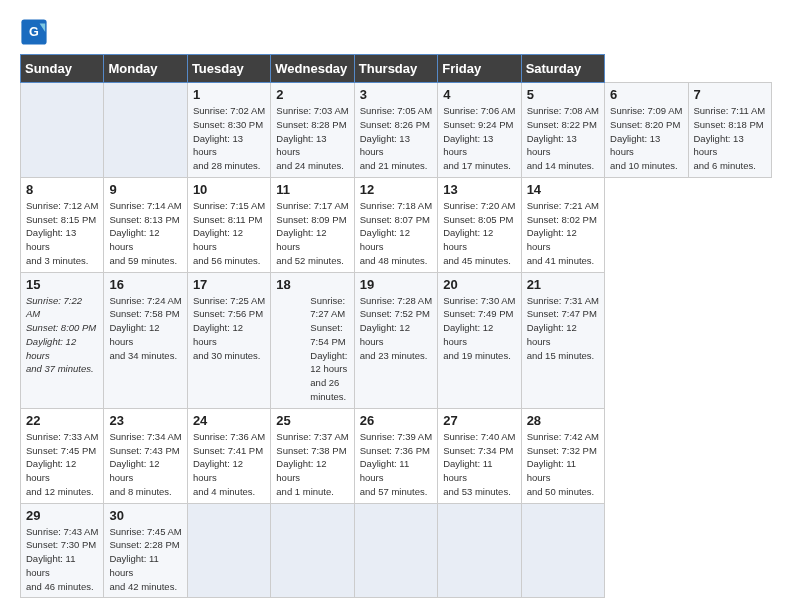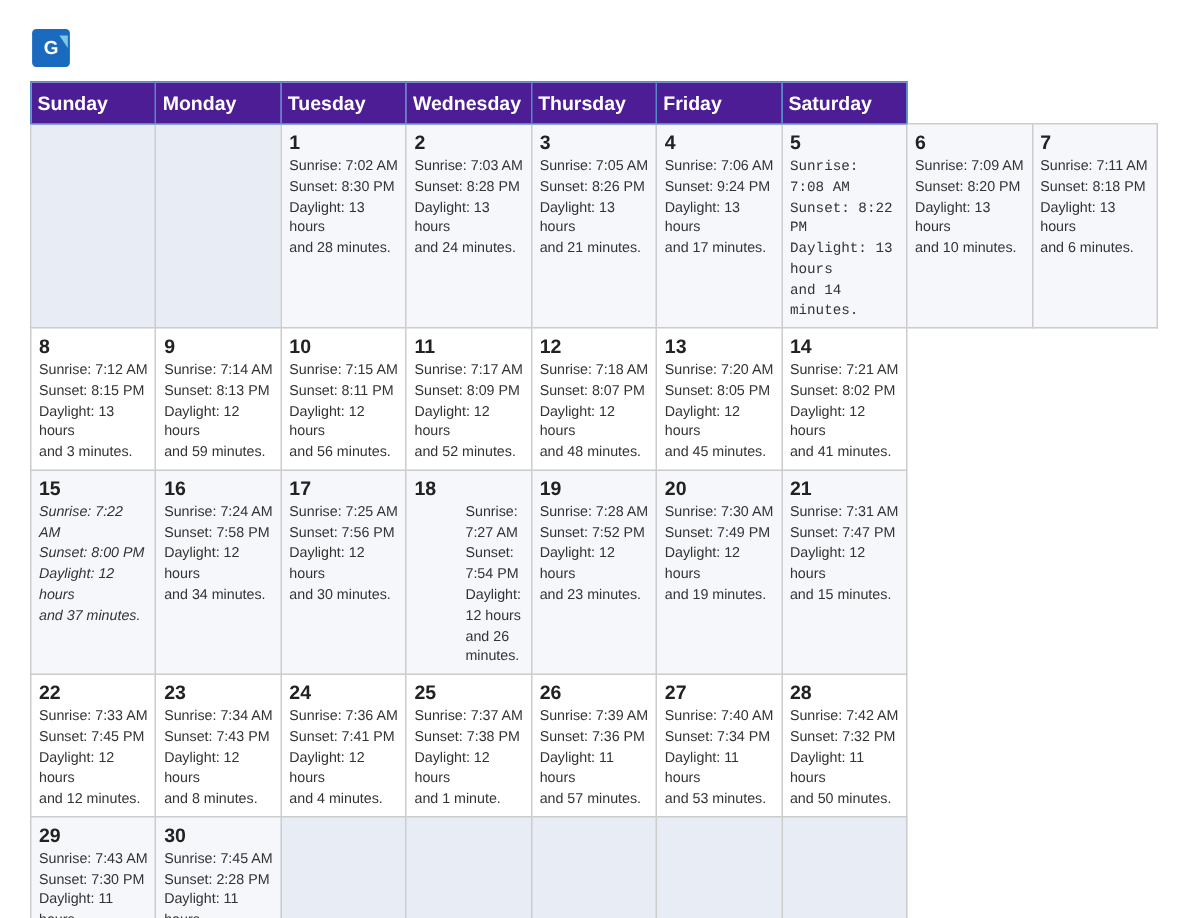--- a/index.html
+++ b/index.html
@@ -51,21 +51,21 @@
     .cal-subtitle {
       font-size: 14px;
       color: #555;
     }
     table {
       width: 100%;
       border-collapse: collapse;
       table-layout: fixed;
     }
     thead tr th {
-      background: #4c1d95;
+      background: #404040;
       color: #fff;
       font-size: 13px;
       font-weight: bold;
       padding: 6px 4px;
       text-align: left;
       border: 1px solid #5589c8;
     }
     tbody tr td {
       vertical-align: top;
       border: 1px solid #ccc;
@@ -158,21 +158,21 @@
           </td>
           <td>
             <span class="day-num">4</span>
             <div class="day-info" style="white-space: pre-line;">Sunrise: 7:06 AM
 Sunset: 9:24 PM
 Daylight: 13 hours
 and 17 minutes.</div>
           </td>
           <td>
             <span class="day-num">5</span>
-            <div class="day-info" style="white-space: pre-line; font-family: Liberation Mono, monospace;">Sunrise: 7:08 AM
+            <div class="day-info" style="white-space: pre-line;">Sunrise: 7:08 AM
 Sunset: 8:22 PM
 Daylight: 13 hours
 and 14 minutes.</div>
           </td>
           <td>
             <span class="day-num">6</span>
             <div class="day-info" style="white-space: pre-line;">Sunrise: 7:09 AM
 Sunset: 8:20 PM
 Daylight: 13 hours
 and 10 minutes.</div>

